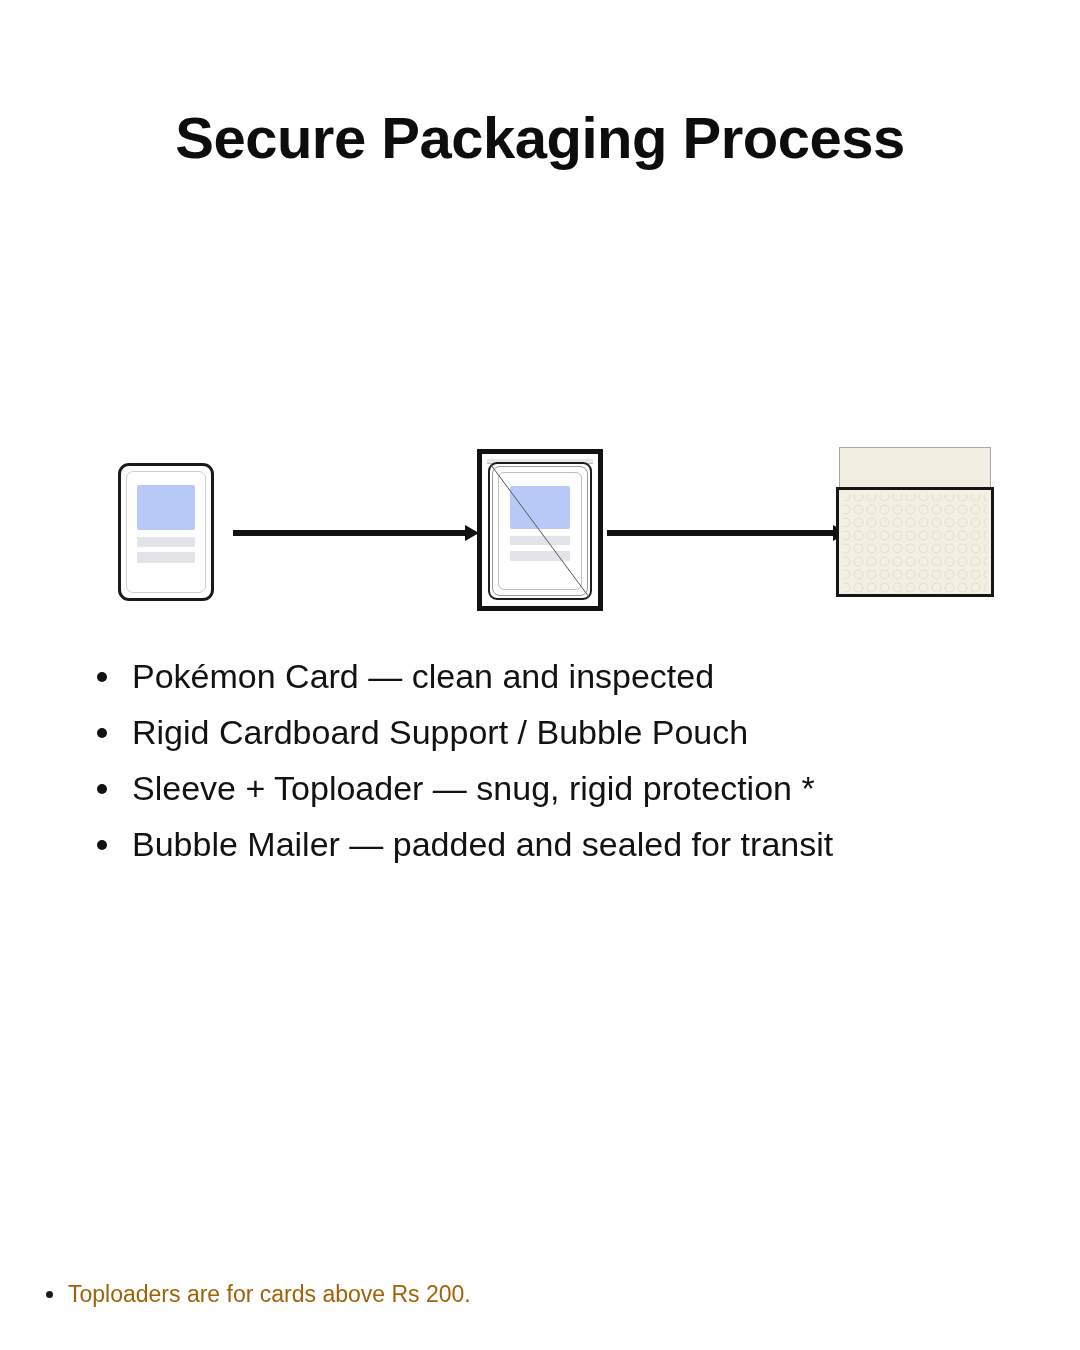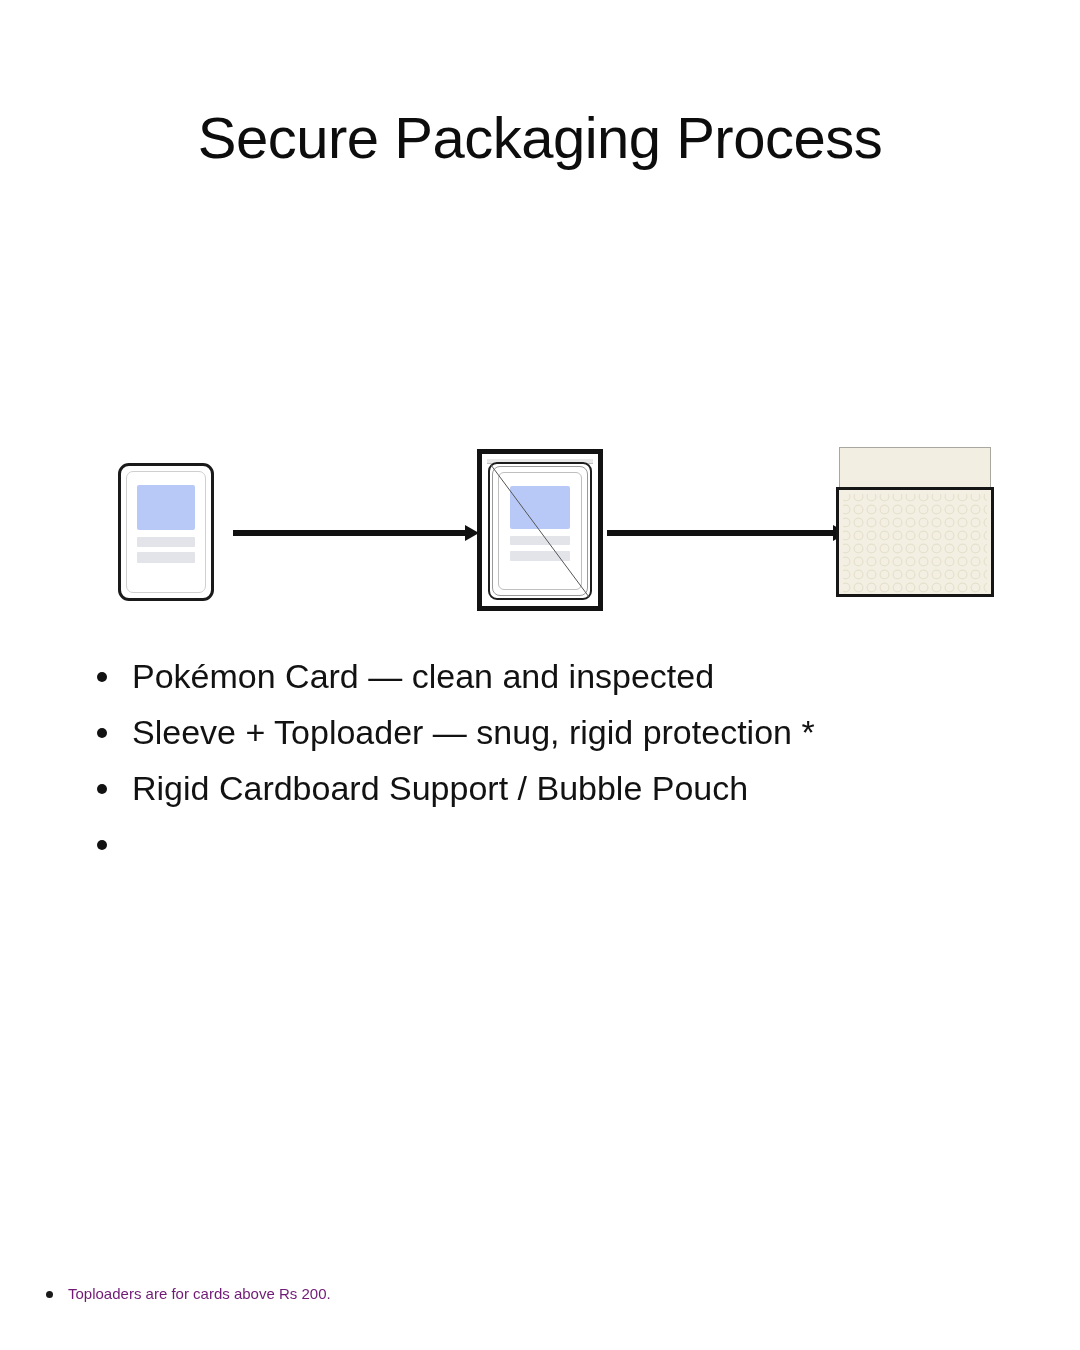--- a/index.html
+++ b/index.html
@@ -17,21 +17,21 @@
   }
 
   
   .page-title {
     position: absolute;
     top: 106px;
     left: 0;
     width: 1080px;
     text-align: center;
     font-size: 58px;
-    font-weight: normal;
+    font-weight: bold;
     letter-spacing: -0.5px;
     color: #0d0d0d;
     line-height: 1.1;
   }
 
   
   .diagram {
     position: absolute;
     left: 0;
     top: 430px;
@@ -244,23 +244,23 @@
   
   .footnote {
     position: absolute;
     left: 40px;
     top: 1277px;
     width: 900px;
   }
   .footnote .row {
     position: relative;
     padding-left: 28px;
-    font-size: 15px;
+    font-size: 23px;
     line-height: 34px;
-    color: #701a75;
+    color: #a16207;
   }
   .footnote .dot {
     position: absolute;
     left: 6px;
     top: 14px;
     width: 7px;
     height: 7px;
     border-radius: 50%;
     background: #1a1a1a;
   }
@@ -324,28 +324,29 @@
 
 </div>
 
 <ul class="bullet-list">
   <li>
     <span class="dot"></span>
     <span>Pokémon Card — clean and inspected</span>
   </li>
   <li>
     <span class="dot"></span>
+    <span>Rigid Cardboard Support / Bubble Pouch</span>
+  </li>
+  <li>
+    <span class="dot"></span>
     <span>Sleeve + Toploader — snug, rigid protection *</span>
   </li>
   <li>
     <span class="dot"></span>
-    <span>Rigid Cardboard Support / Bubble Pouch</span>
-  </li>
-  <li>
-    <span class="dot"></span>
+    <span>Bubble Mailer — padded and sealed for transit</span>
   </li>
 </ul>
 
 <div class="footnote">
   <div class="row">
     <span class="dot"></span>
     <span>Toploaders are for cards above Rs 200.</span>
   </div>
 </div>
 

